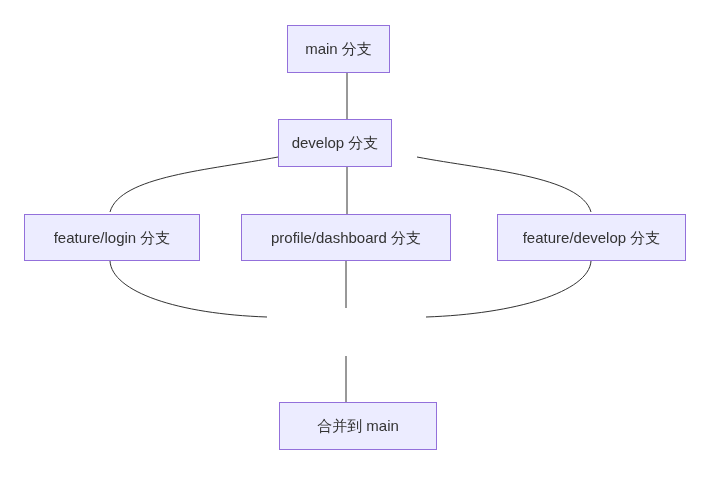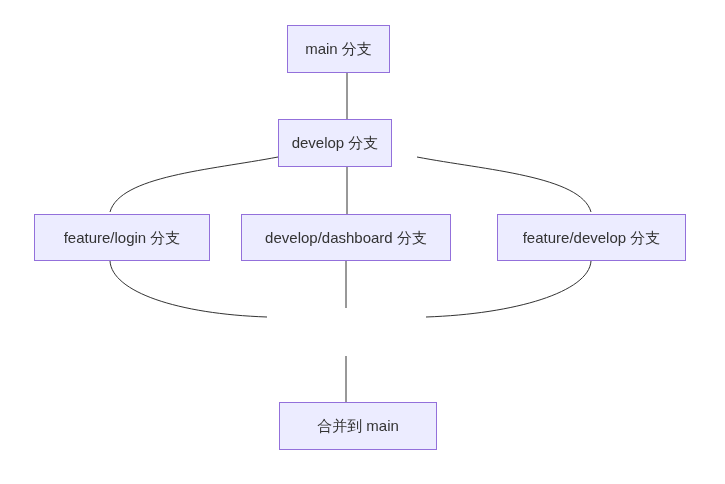--- a/index.html
+++ b/index.html
@@ -35,21 +35,21 @@
     display: flex;
     align-items: center;
     justify-content: center;
     color: #333333;
     font-size: 15px;
     line-height: 1.2;
     white-space: nowrap;
   }
   .node-main          { left: 287px; top: 25px;  width: 103px; height: 48px; }
   .node-develop       { left: 278px; top: 119px; width: 114px; height: 48px; }
-  .node-login         { left: 34px;  top: 214px; width: 176px; height: 47px; }
+  .node-login         { left: 24px;  top: 214px; width: 176px; height: 47px; }
   .node-dashboard     { left: 241px; top: 214px; width: 210px; height: 47px; }
   .node-profile       { left: 497px; top: 214px; width: 189px; height: 47px; }
   .node-merge-develop { left: 268px; top: 308px; width: 157px; height: 48px; }
   .node-merge-main    { left: 279px; top: 402px; width: 158px; height: 48px; }
 </style>
 </head>
 <body>
 
 <div class="canvas">
 
@@ -63,20 +63,20 @@
     <path d="M591,261 C589,292 515,314 426,317"></path>
     <line x1="346" y1="356" x2="346" y2="402"></line>
   </svg>
 
   <div class="node node-main">main 分支</div>
 
   <div class="node node-develop">develop 分支</div>
 
   <div class="node node-login">feature/login 分支</div>
 
-  <div class="node node-dashboard">develop/dashboard 分支</div>
+  <div class="node node-dashboard">profile/dashboard 分支</div>
 
   <div class="node node-profile">feature/develop 分支</div>
 
 
   <div class="node node-merge-main">合并到 main</div>
 
 </div>
 
 </body></html>

